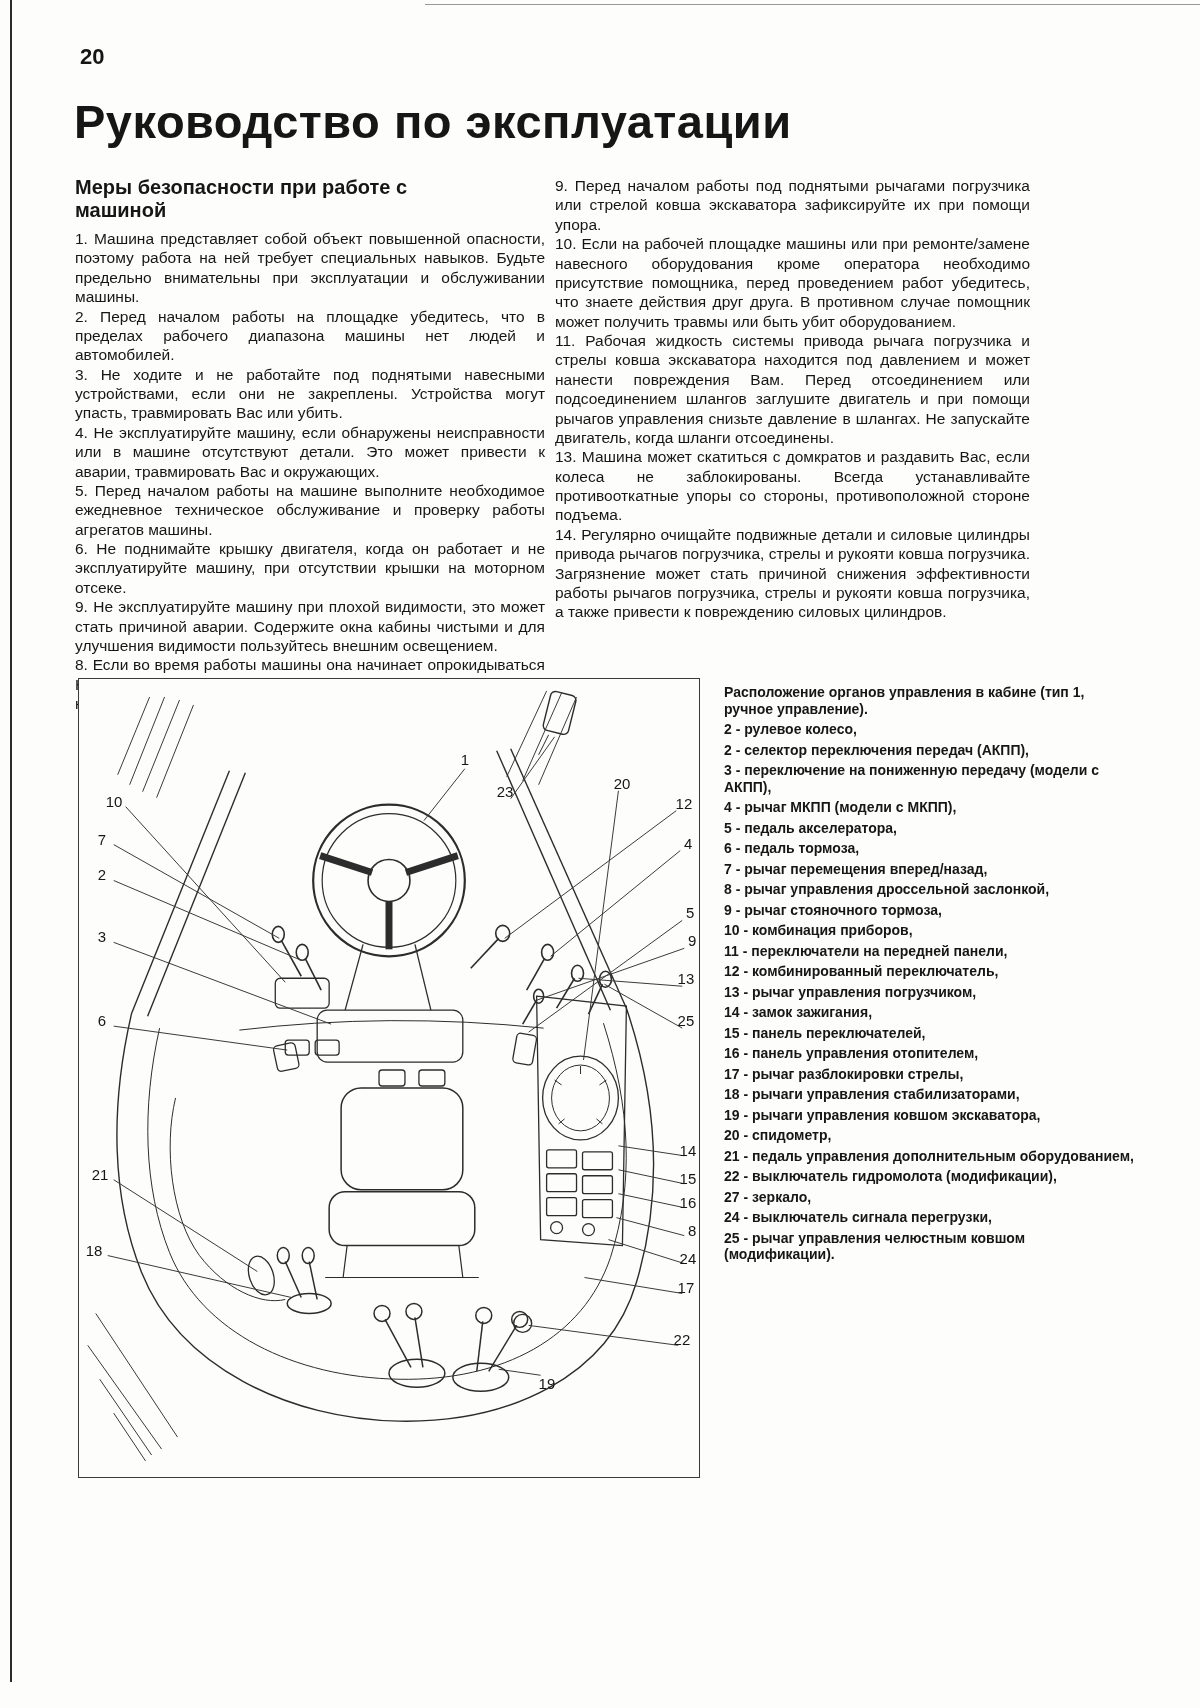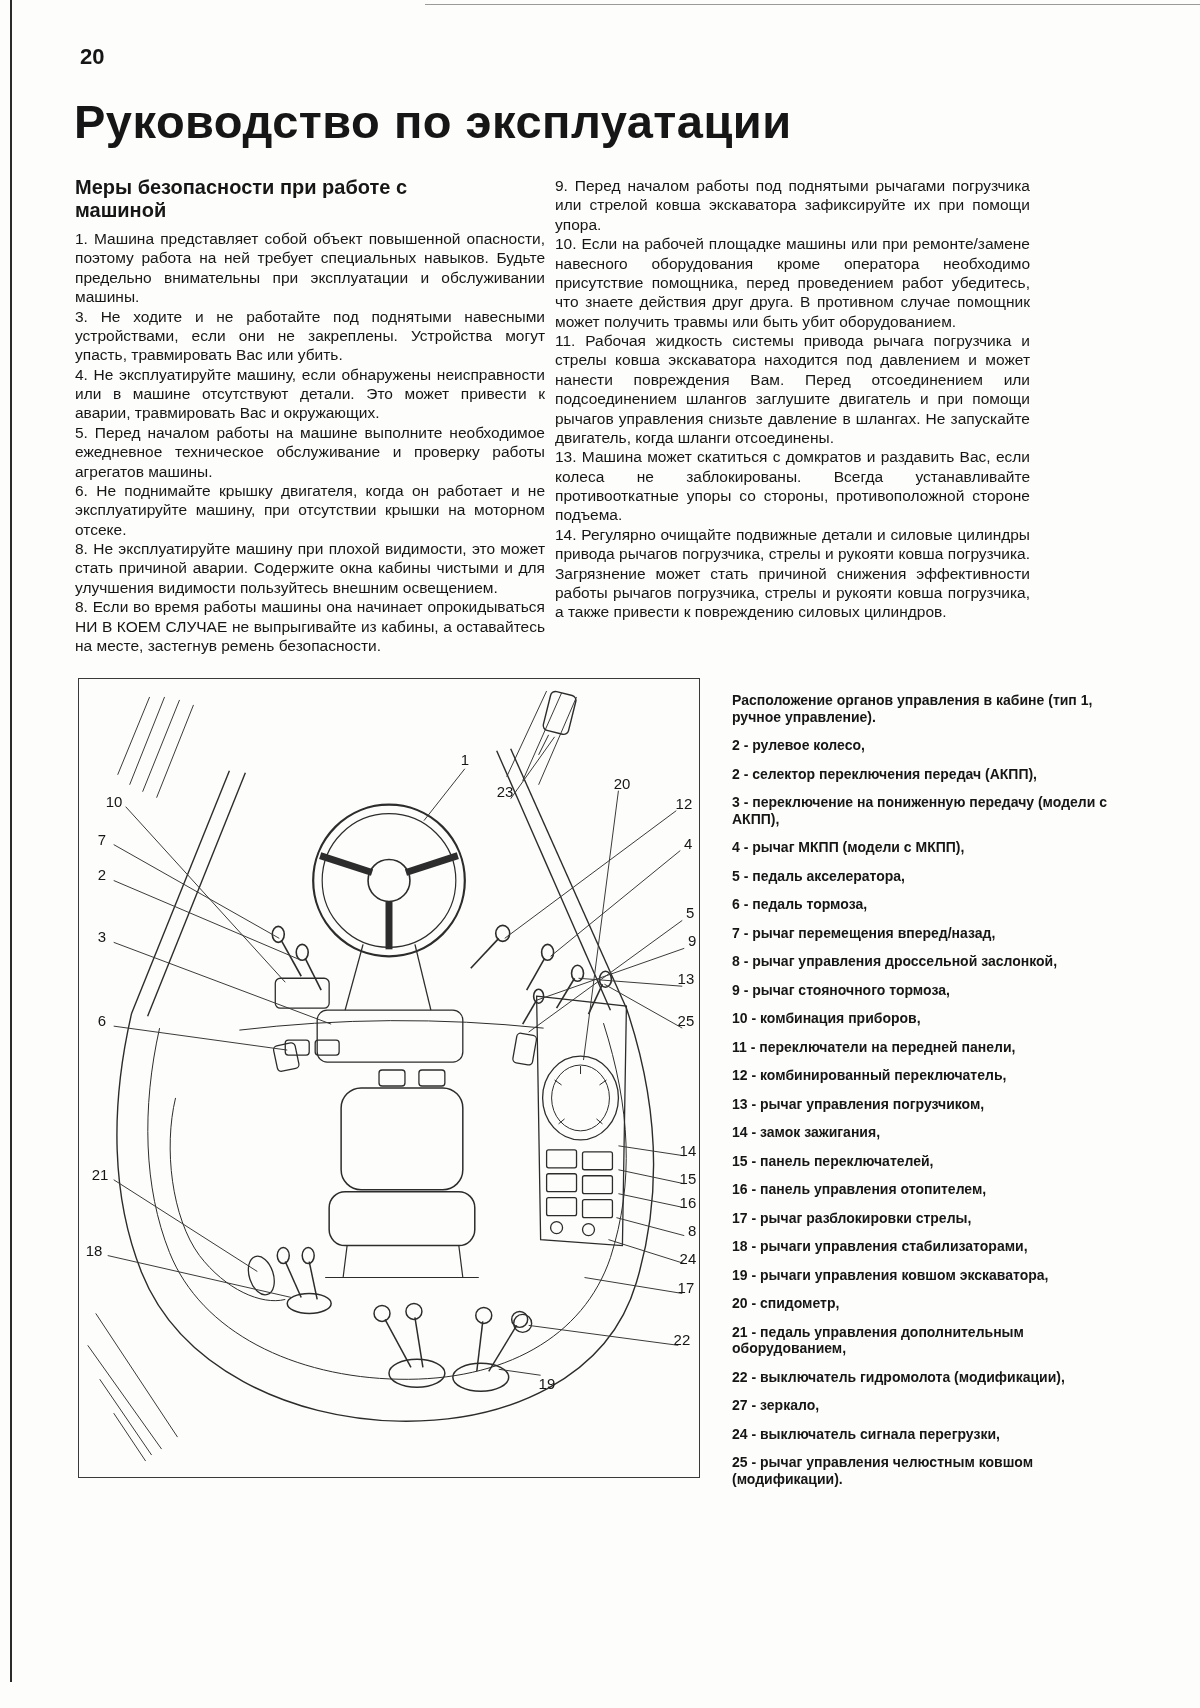--- a/index.html
+++ b/index.html
@@ -43,45 +43,46 @@
   }
   .figure-box {
     position: absolute; left: 78px; top: 678px; width: 622px; height: 800px;
     border: 1.5px solid #3a3a3a; background: #fdfdfb;
   }
   .figure-box svg { display: block; width: 100%; height: 100%; }
   .legend {
     position: absolute; left: 720px; top: 680px; width: 418px;
     font-size: 14px; font-weight: bold; line-height: 1.18;
   }
-  .legend p { margin: 12px; }
+  .legend p { margin: 4px; }
   .legend .legend-title { margin-bottom: 2px; }
   svg text {
     font-family: "Liberation Sans", sans-serif;
     font-size: 15px; fill: #161616;
   }
 </style>
 </head>
 <body>
 
 <div class="edge-rule-left"></div>
 <div class="edge-rule-top"></div>
 
 <div class="page-number">20</div>
 <h1 class="page-title">Руководство по эксплуатации</h1>
 
 <div class="columns">
   <div class="col-left">
     <h2 class="section-heading">Меры безопасности при работе с машиной</h2>
     <p class="body-par">1. Машина представляет собой объект повышенной опасности, поэтому работа на ней требует специальных навыков. Будьте предельно внимательны при эксплуатации и обслуживании машины.</p>
+    <p class="body-par">2. Перед началом работы на площадке убедитесь, что в пределах рабочего диапазона машины нет людей и автомобилей.</p>
     <p class="body-par">3. Не ходите и не работайте под поднятыми навесными устройствами, если они не закреплены. Устройства могут упасть, травмировать Вас или убить.</p>
     <p class="body-par">4. Не эксплуатируйте машину, если обнаружены неисправности или в машине отсутствуют детали. Это может привести к аварии, травмировать Вас и окружающих.</p>
     <p class="body-par">5. Перед началом работы на машине выполните необходимое ежедневное техническое обслуживание и проверку работы агрегатов машины.</p>
     <p class="body-par">6. Не поднимайте крышку двигателя, когда он работает и не эксплуатируйте машину, при отсутствии крышки на моторном отсеке.</p>
-    <p class="body-par">8. Не эксплуатируйте машину при плохой видимости, это может стать причиной аварии. Содержите окна кабины чистыми и для улучшения видимости пользуйтесь внешним освещением.</p>
+    <p class="body-par">9. Не эксплуатируйте машину при плохой видимости, это может стать причиной аварии. Содержите окна кабины чистыми и для улучшения видимости пользуйтесь внешним освещением.</p>
     <p class="body-par">8. Если во время работы машины она начинает опрокидываться НИ В КОЕМ СЛУЧАЕ не выпрыгивайте из кабины, а оставайтесь на месте, застегнув ремень безопасности.</p>
   </div>
   <div class="col-right">
     <p class="body-par">9. Перед началом работы под поднятыми рычагами погрузчика или стрелой ковша экскаватора зафиксируйте их при помощи упора.</p>
     <p class="body-par">10. Если на рабочей площадке машины или при ремонте/замене навесного оборудования кроме оператора необходимо присутствие помощника, перед проведением работ убедитесь, что знаете действия друг друга. В противном случае помощник может получить травмы или быть убит оборудованием.</p>
     <p class="body-par">11. Рабочая жидкость системы привода рычага погрузчика и стрелы ковша экскаватора находится под давлением и может нанести повреждения Вам. Перед отсоединением или подсоединением шлангов заглушите двигатель и при помощи рычагов управления снизьте давление в шлангах. Не запускайте двигатель, когда шланги отсоединены.</p>
     <p class="body-par">13. Машина может скатиться с домкратов и раздавить Вас, если колеса не заблокированы. Всегда устанавливайте противооткатные упоры со стороны, противоположной стороне подъема.</p>
     <p class="body-par">14. Регулярно очищайте подвижные детали и силовые цилиндры привода рычагов погрузчика, стрелы и рукояти ковша погрузчика. Загрязнение может стать причиной снижения эффективности работы рычагов погрузчика, стрелы и рукояти ковша погрузчика, а также привести к повреждению силовых цилиндров.</p>
   </div>
 </div>

